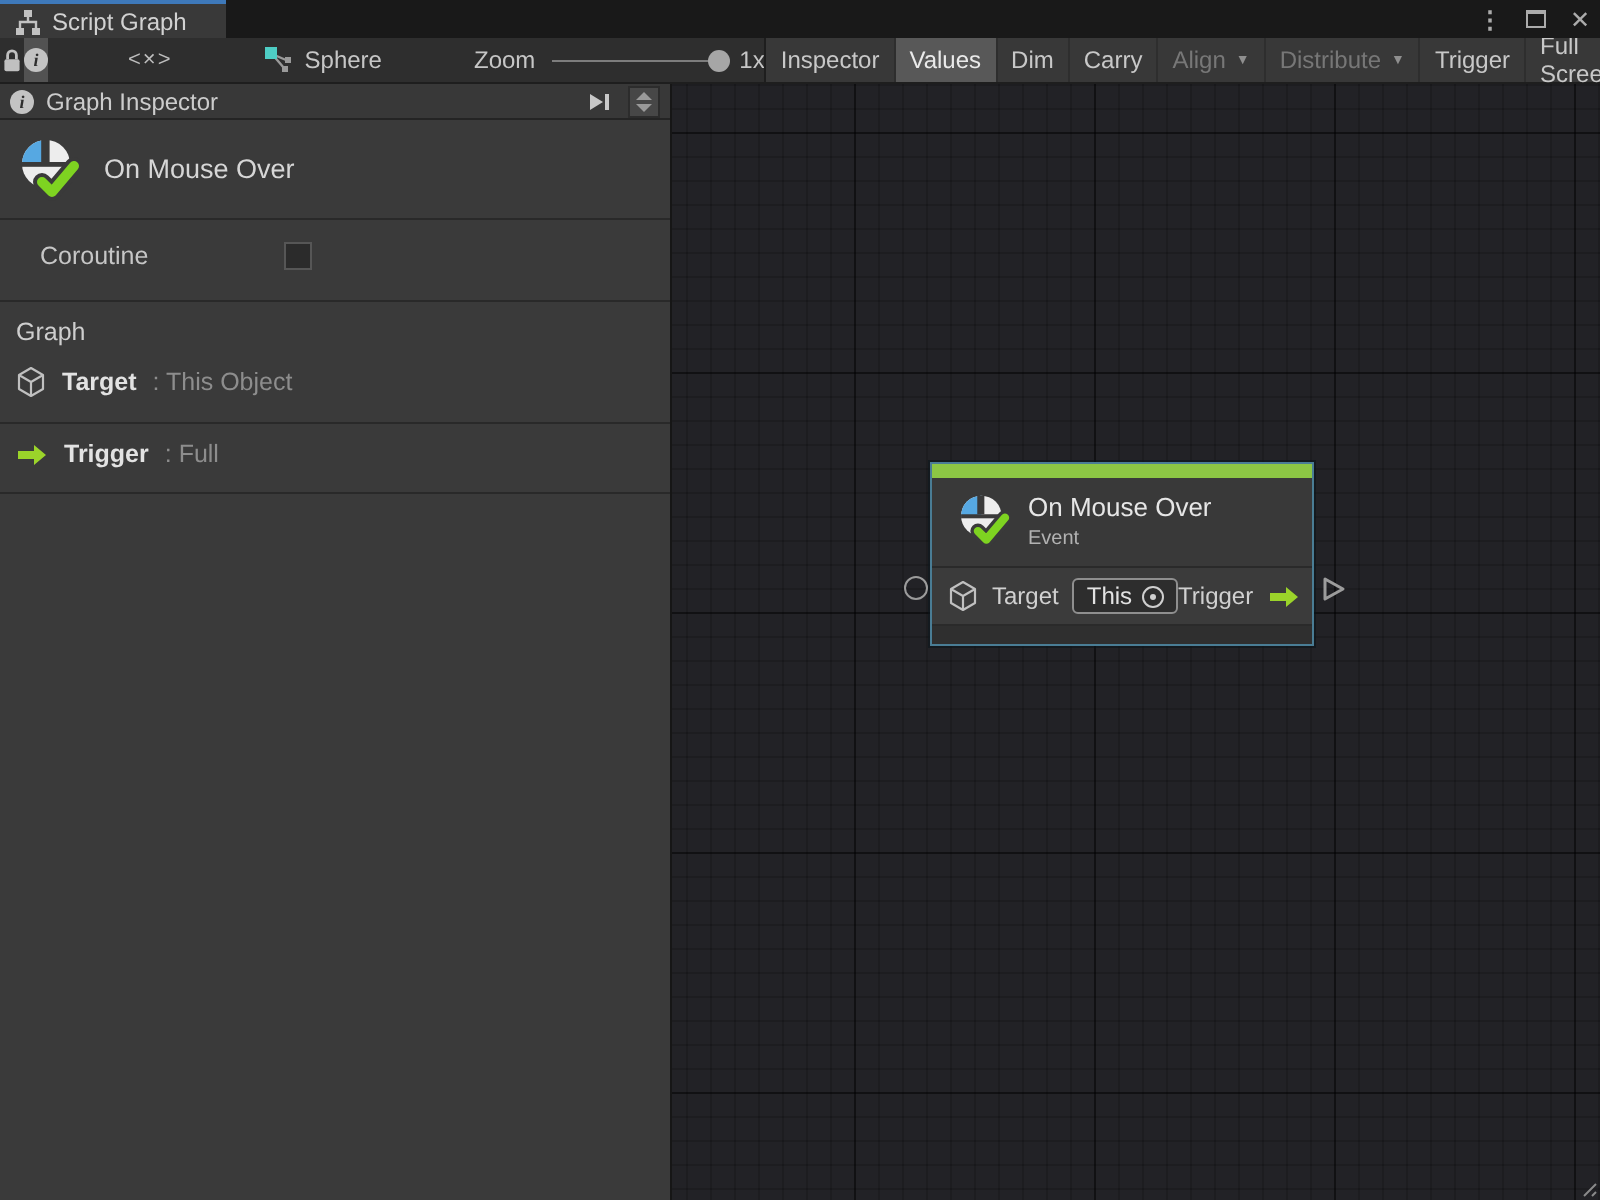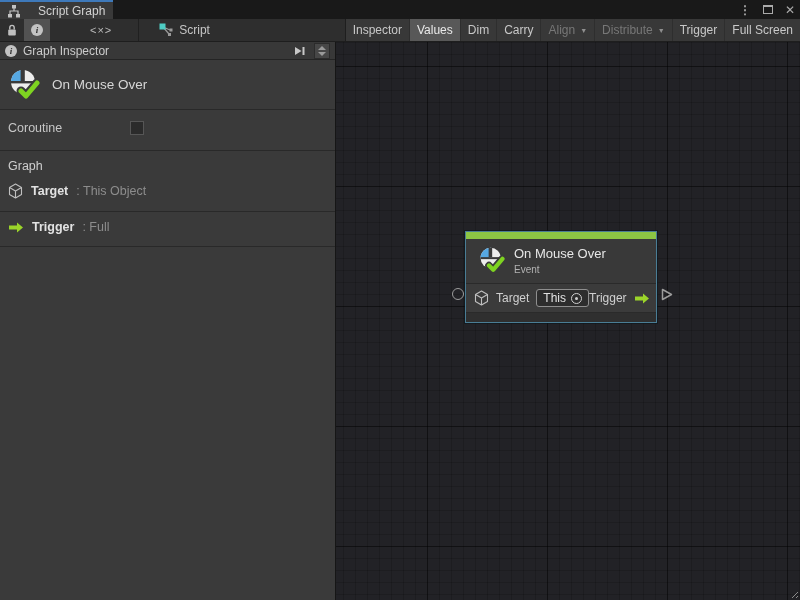--- a/index.html
+++ b/index.html
@@ -3,21 +3,21 @@
 <meta charset="utf-8">
 <style>
   * { margin:0; padding:0; box-sizing:border-box; }
   html,body { width:800px; height:600px; overflow:hidden; background:#191919;
               font-family:"Liberation Sans", sans-serif; }
   .window { position:relative; width:800px; height:600px; display:flex; flex-direction:column; }
 
   
   .tabbar { height:19px; background:#191919; display:flex; position:relative; flex:0 0 auto; }
   .tab { width:113px; background:#393939; border-top:2px solid #3e79ba; display:flex;
-         align-items:center; gap:17px; padding:0 7px; color:#d2d2d2; font-size:12px; }
+         align-items:center; gap:5px; padding:0 7px; color:#d2d2d2; font-size:12px; }
   .win-controls { position:absolute; right:5px; top:0; height:19px; display:flex;
                   align-items:center; gap:12px; color:#ababab; }
   .kebab { font-size:12px; font-weight:bold; letter-spacing:0; }
   .maxbox { width:10px; height:9px; border:1px solid #ababab; border-top:2px solid #ababab; display:inline-block; }
   .closex { font-size:12px; }
 
   
   .toolbar { height:23px; background:#2e2e2e; border-bottom:1px solid #1e1e1e; display:flex;
              align-items:stretch; font-size:12px; color:#c6c6c6; flex:0 0 auto; }
   .tb-btn { display:flex; align-items:center; justify-content:center; }
@@ -54,21 +54,21 @@
               flex-direction:column; align-items:center; justify-content:center; gap:2px; }
   .tri-up { width:0; height:0; border-left:4px solid transparent; border-right:4px solid transparent;
             border-bottom:4px solid #9a9a9a; }
   .tri-down { width:0; height:0; border-left:4px solid transparent; border-right:4px solid transparent;
               border-top:4px solid #9a9a9a; }
 
   .unit-header { display:flex; align-items:center; gap:12px; padding:9px 8px; height:50px;
                  border-bottom:1px solid #292929; }
   .unit-title { font-size:13.5px; color:#d6d6d6; }
 
-  .row-coroutine { display:flex; align-items:center; padding:11px 8px 15px; border-bottom:1px solid #292929;
+  .row-coroutine { display:flex; align-items:center; padding:11px 20px 15px; border-bottom:1px solid #292929;
                    font-size:12.5px; color:#c6c6c6; }
   .row-coroutine .lbl { width:122px; }
   .checkbox { width:14px; height:14px; background:#2b2b2b; border:1px solid #565656; }
 
   .section { padding:8px 8px 12px; border-bottom:1px solid #292929; }
   .section-h { font-size:12.5px; color:#cecece; margin-bottom:10px; }
   .port-row { display:flex; align-items:center; gap:8px; font-size:12.5px; }
   .port-name { font-weight:bold; color:#e2e2e2; }
   .port-type { color:#8d8d8d; }
   .panel-rest { flex:1; }
@@ -154,23 +154,30 @@
 
     <div class="graph-ref">
       <span>
         <svg width="14" height="14" viewBox="0 0 14 14">
           <path d="M4 4 L10 11 M4 4 L11 7" stroke="#9a9a9a" stroke-width="1.2" fill="none"></path>
           <rect x="0.5" y="0.5" width="6" height="6" fill="#4ecdc4"></rect>
           <rect x="9" y="10" width="3" height="3" fill="#9a9a9a"></rect>
           <rect x="10.5" y="5.5" width="3" height="3" fill="#9a9a9a"></rect>
         </svg>
       </span>
-      <span>Script</span>
-    </div>
-
+      <span>Sphere</span>
+    </div>
+
+    <div class="zoom-group">
+      <span>Zoom</span>
+      <span class="zoom-track">
+        <span class="zoom-handle"></span>
+      </span>
+      <span>1x</span>
+    </div>
 
     <div class="tb-right">
       <div class="tb-toggle">
         <span>Inspector</span>
       </div>
       <div class="tb-toggle active">
         <span>Values</span>
       </div>
       <div class="tb-toggle">
         <span>Dim</span>

